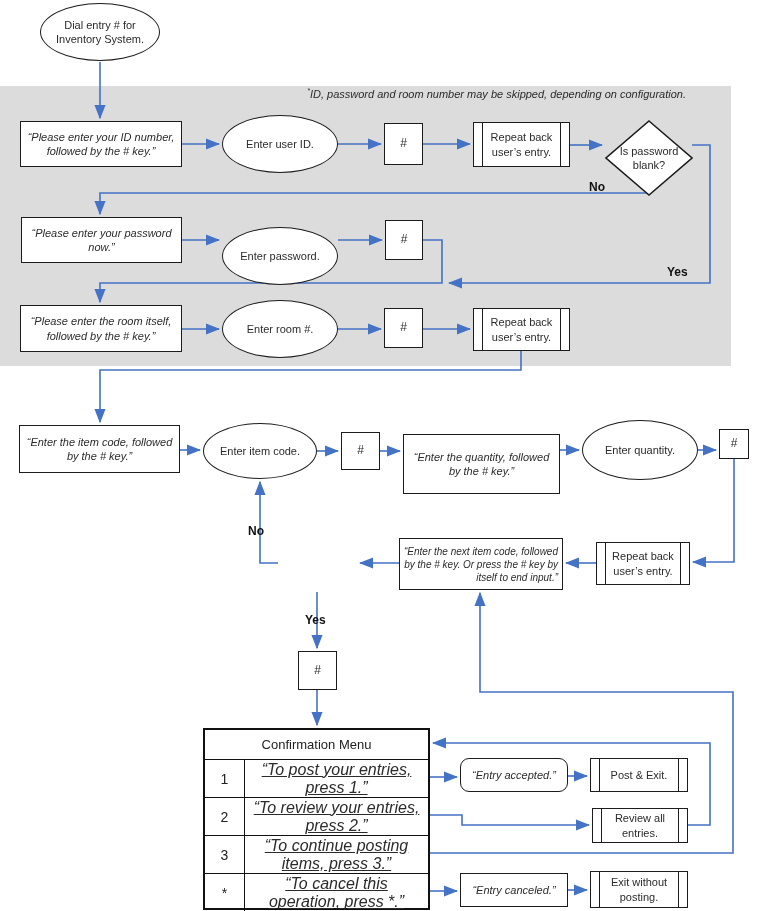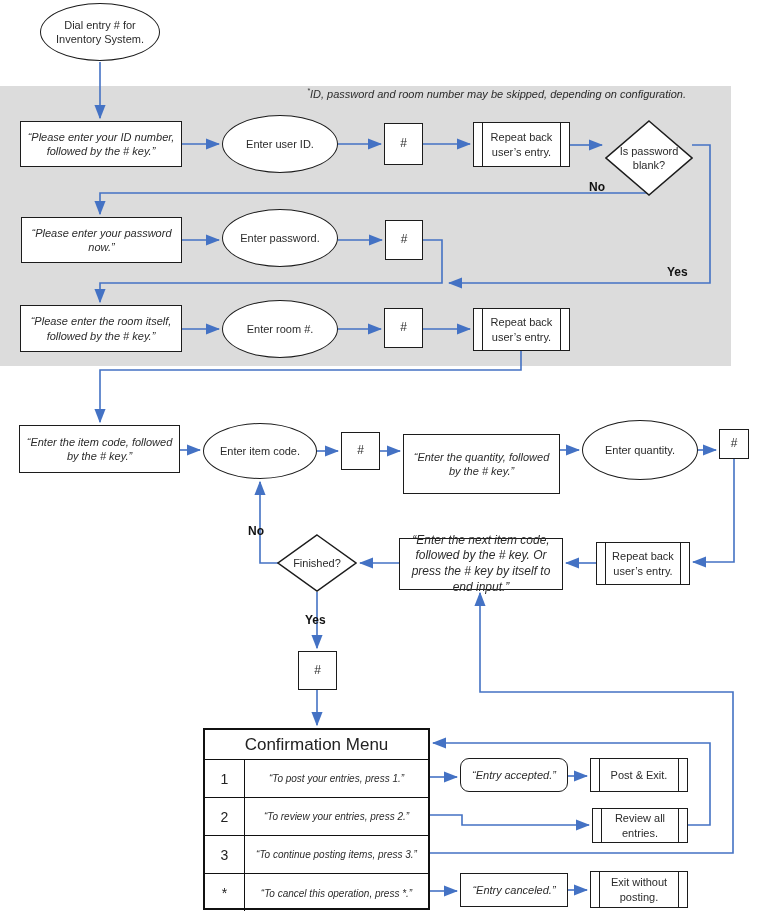--- a/index.html
+++ b/index.html
@@ -45,36 +45,36 @@
   #note .mark { font-size:7px; vertical-align:super; }
   
   #menu {
     position:absolute; left:203px; top:728px; width:227px; height:182px;
     box-sizing:border-box; z-index:2; background:#fff;
     border:2px solid #111;
   }
   #menu-header {
     box-sizing:border-box; height:30px; border-bottom:1.5px solid #111;
     display:flex; align-items:center; justify-content:center;
-    font-size:17px; color:#222;
+    font-size:13px; color:#222;
   }
   .menu-row {
     box-sizing:border-box; height:38px; display:flex;
     border-bottom:1.5px solid #111;
   }
   .menu-row:last-child { border-bottom:none; }
   .menu-key {
     box-sizing:border-box; width:40px; border-right:1.5px solid #111;
     display:flex; align-items:center; justify-content:center;
     font-size:14px; color:#222;
   }
   .menu-text {
     box-sizing:border-box; flex:1; display:flex; align-items:center;
     justify-content:center; text-align:center;
-    font-size:10px; font-style:italic; color:#2b2b2b; padding:0 3px;
+    font-size:16px; font-style:italic; color:#2b2b2b; padding:0 3px;text-decoration:underline;
   }
 </style>
 </head>
 <body>
 
 <div id="canvas">
 
   <div id="gray-band"></div>
 
   <svg id="wires" width="760" height="911" viewBox="0 0 760 911">
@@ -130,43 +130,37 @@
   <div class="shape hashbox" style="left:384px; top:123px; width:39px; height:42px;">#</div>
   <div class="shape predef" style="left:473px; top:122px; width:97px; height:45px;">Repeat back user’s entry.</div>
   <div class="shape diamond" style="left:605px; top:120px; width:88px; height:76px;">
     <svg width="88" height="76" viewBox="0 0 88 76">
       <polygon points="44,1 87,38 44,75 1,38" fill="#fff" stroke="#1c1c1c" stroke-width="1.5"></polygon>
     </svg>
     <span class="dlabel" style="max-width:70px;">Is password blank?</span>
   </div>
 
   <div class="shape prompt" style="left:21px; top:217px; width:161px; height:46px;">“Please enter your password now.”</div>
-  <div class="shape ellipse" style="left:222px; top:209px; width:116px; height:58px;">Enter password.</div>
+  <div class="shape ellipse" style="left:222px; top:227px; width:116px; height:58px;">Enter password.</div>
   <div class="shape hashbox" style="left:385px; top:220px; width:38px; height:40px;">#</div>
 
   <div class="shape prompt" style="left:20px; top:305px; width:162px; height:47px;">“Please enter the room itself, followed by the # key.”</div>
   <div class="shape ellipse" style="left:222px; top:300px; width:116px; height:58px;">Enter room #.</div>
   <div class="shape hashbox" style="left:384px; top:308px; width:39px; height:40px;">#</div>
   <div class="shape predef" style="left:473px; top:308px; width:97px; height:43px;">Repeat back user’s entry.</div>
 
   <div class="shape prompt" style="left:19px; top:425px; width:161px; height:48px;">“Enter the item code, followed by the # key.”</div>
   <div class="shape ellipse" style="left:203px; top:423px; width:114px; height:56px;">Enter item code.</div>
   <div class="shape hashbox" style="left:341px; top:432px; width:39px; height:38px;">#</div>
   <div class="shape prompt" style="left:403px; top:434px; width:157px; height:60px;">“Enter the quantity, followed by the # key.”</div>
   <div class="shape ellipse" style="left:582px; top:420px; width:116px; height:60px;">Enter quantity.</div>
   <div class="shape hashbox" style="left:719px; top:429px; width:30px; height:30px;">#</div>
 
   <div class="shape predef" style="left:596px; top:542px; width:94px; height:43px;">Repeat back user’s entry.</div>
-  <div class="shape prompt" style="left:399px; top:538px; width:164px; height:52px; font-size:12px;">“Enter the next item code, followed by the # key.  Or press the # key by itself to end input.”</div>
-  <div class="shape diamond" style="left:277px; top:534px; width:80px; height:58px;">
-    <svg width="80" height="58" viewBox="0 0 80 58">
-      <polygon points="40,1 79,29 40,57 1,29" fill="#fff" stroke="#1c1c1c" stroke-width="1.5"></polygon>
-    </svg>
-    <span class="dlabel">Finished?</span>
-  </div>
+  <div class="shape prompt" style="left:399px; top:538px; width:164px; height:52px; font-size:10px;text-align:right;">“Enter the next item code, followed by the # key.  Or press the # key by itself to end input.”</div>
   <div class="shape hashbox" style="left:298px; top:651px; width:39px; height:39px;">#</div>
 
   <div class="flow-label" style="left:589px; top:180px;">No</div>
   <div class="flow-label" style="left:667px; top:265px;">Yes</div>
   <div class="flow-label" style="left:248px; top:524px;">No</div>
   <div class="flow-label" style="left:305px; top:613px;">Yes</div>
 
   <div id="menu">
     <div id="menu-header">Confirmation Menu</div>
     <div class="menu-row">

